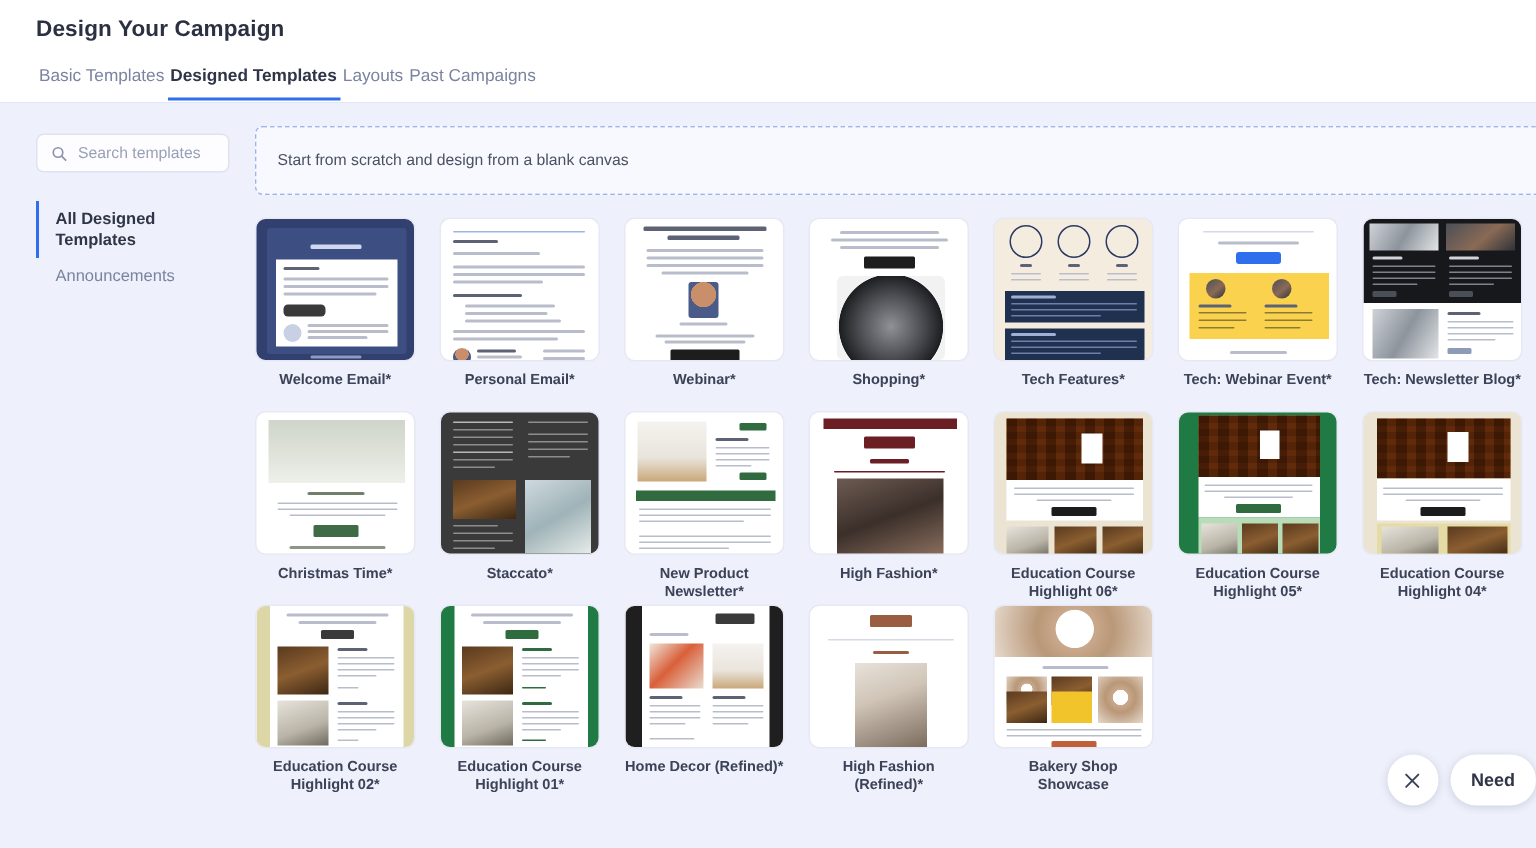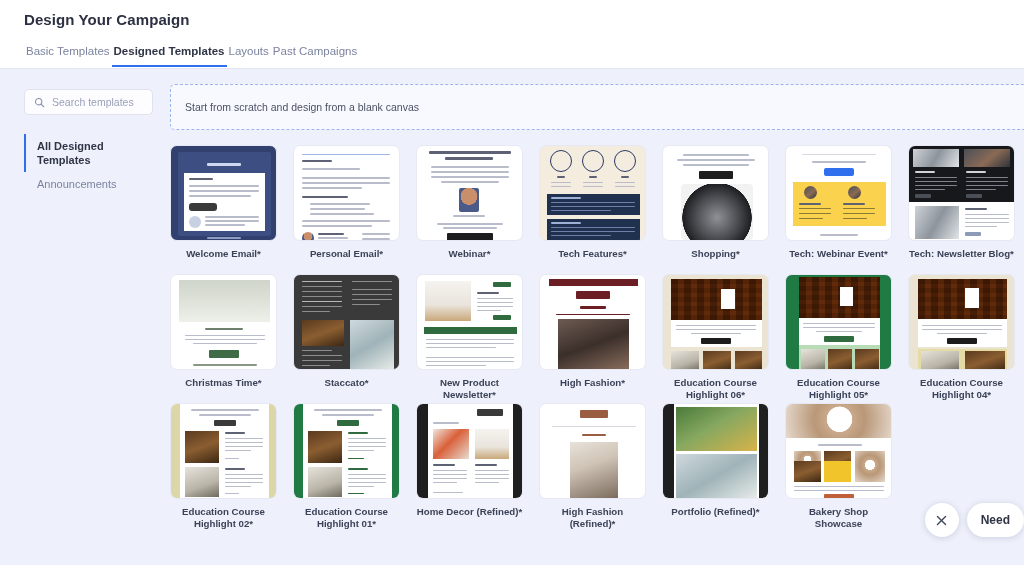--- a/index.html
+++ b/index.html
@@ -334,20 +334,31 @@
             <div class="tn line" style="left:14px;top:25px;width:78px;height:1.5px"></div>
             <div class="tn line" style="left:14px;top:30px;width:78px;height:1.5px"></div>
             <div class="tn line" style="left:24px;top:35px;width:58px;height:1.5px"></div>
             <div class="tn ph-avatar" style="left:42px;top:42px;width:20px;height:24px;border-radius:2px"></div>
             <div class="tn line" style="left:36px;top:69px;width:32px;height:1.5px"></div>
             <div class="tn line" style="left:20px;top:77px;width:66px;height:1.5px"></div>
             <div class="tn line" style="left:26px;top:81px;width:54px;height:1.5px"></div>
             <div class="tn blk" style="left:30px;top:87px;width:46px;height:8px;background:#1d1d1d;border-radius:1px"></div>
           </div>
           <div class="card-label">Webinar*</div>
+        </div>
+
+        <div class="card">
+          <div class="thumb bg-white">
+            <div class="tn line" style="left:20px;top:8px;width:66px;height:1.5px"></div>
+            <div class="tn line" style="left:14px;top:13px;width:78px;height:1.5px"></div>
+            <div class="tn line" style="left:20px;top:18px;width:66px;height:1.5px"></div>
+            <div class="tn blk" style="left:36px;top:25px;width:34px;height:8px;background:#1d1d1d;border-radius:1px"></div>
+            <div class="tn ph-watch" style="left:18px;top:38px;width:72px;height:56px;border-radius:4px"></div>
+          </div>
+          <div class="card-label">Shopping*</div>
         </div>
 
         <div class="card">
           <div class="thumb bg-cream">
             <div class="tn" style="left:10px;top:4px;width:22px;height:22px;border-radius:50%;border:1.5px solid #2b3a63"></div>
             <div class="tn" style="left:42px;top:4px;width:22px;height:22px;border-radius:50%;border:1.5px solid #2b3a63"></div>
             <div class="tn" style="left:74px;top:4px;width:22px;height:22px;border-radius:50%;border:1.5px solid #2b3a63"></div>
             <div class="tn line d" style="left:17px;top:30px;width:8px;height:2px"></div>
             <div class="tn line d" style="left:49px;top:30px;width:8px;height:2px"></div>
             <div class="tn line d" style="left:81px;top:30px;width:8px;height:2px"></div>
@@ -366,31 +377,20 @@
             <div class="tn line" style="left:11px;top:76px;width:30px;height:1.5px;background:#9fb0d6"></div>
             <div class="tn line" style="left:11px;top:81px;width:84px;height:1.3px;background:#6d7fa8"></div>
             <div class="tn line" style="left:11px;top:85px;width:84px;height:1.3px;background:#6d7fa8"></div>
             <div class="tn line" style="left:11px;top:89px;width:60px;height:1.3px;background:#6d7fa8"></div>
           </div>
           <div class="card-label">Tech Features*</div>
         </div>
 
         <div class="card">
           <div class="thumb bg-white">
-            <div class="tn line" style="left:20px;top:8px;width:66px;height:1.5px"></div>
-            <div class="tn line" style="left:14px;top:13px;width:78px;height:1.5px"></div>
-            <div class="tn line" style="left:20px;top:18px;width:66px;height:1.5px"></div>
-            <div class="tn blk" style="left:36px;top:25px;width:34px;height:8px;background:#1d1d1d;border-radius:1px"></div>
-            <div class="tn ph-watch" style="left:18px;top:38px;width:72px;height:56px;border-radius:4px"></div>
-          </div>
-          <div class="card-label">Shopping*</div>
-        </div>
-
-        <div class="card">
-          <div class="thumb bg-white">
             <div class="tn line l" style="left:16px;top:8px;width:74px;height:1px"></div>
             <div class="tn line" style="left:26px;top:15px;width:54px;height:2px"></div>
             <div class="tn blk" style="left:38px;top:22px;width:30px;height:8px;background:#2f6fed;border-radius:2px"></div>
             <div class="tn" style="left:7px;top:36px;width:93px;height:44px;background:#fbd24e"></div>
             <div class="tn ph-people" style="left:18px;top:40px;width:13px;height:13px;border-radius:50%"></div>
             <div class="tn ph-people" style="left:62px;top:40px;width:13px;height:13px;border-radius:50%"></div>
             <div class="tn line d" style="left:13px;top:57px;width:22px;height:1.5px"></div>
             <div class="tn line d" style="left:57px;top:57px;width:22px;height:1.5px"></div>
             <div class="tn line" style="left:13px;top:62px;width:32px;height:1.2px;background:#8a7a32"></div>
             <div class="tn line" style="left:57px;top:62px;width:32px;height:1.2px;background:#8a7a32"></div>
@@ -626,29 +626,20 @@
         <div class="card">
           <div class="thumb bg-white">
             <div class="tn blk" style="left:40px;top:6px;width:28px;height:8px;background:#9b5d42;border-radius:1px"></div>
             <div class="tn line l" style="left:12px;top:22px;width:84px;height:1px"></div>
             <div class="tn line" style="left:42px;top:30px;width:24px;height:2px;background:#9b5d42"></div>
             <div class="tn ph-dress" style="left:30px;top:38px;width:48px;height:57px"></div>
           </div>
           <div class="card-label">High Fashion (Refined)*</div>
         </div>
 
-        <div class="card">
-          <div class="thumb bg-white">
-            <div class="tn" style="left:0;top:0;width:11px;height:96px;background:#1f1f1f"></div>
-            <div class="tn" style="left:96px;top:0;width:11px;height:96px;background:#1f1f1f"></div>
-            <div class="tn ph-forest" style="left:13px;top:3px;width:81px;height:44px"></div>
-            <div class="tn ph-bath" style="left:13px;top:50px;width:81px;height:44px"></div>
-          </div>
-          <div class="card-label">Portfolio (Refined)*</div>
-        </div>
 
         <div class="card">
           <div class="thumb bg-white">
             <div class="tn ph-bakery" style="left:0;top:0;width:107px;height:34px"></div>
             <div class="tn line" style="left:32px;top:40px;width:44px;height:1.6px"></div>
             <div class="tn ph-bakery" style="left:8px;top:47px;width:27px;height:19px"></div>
             <div class="tn ph-hall" style="left:38px;top:47px;width:27px;height:19px"></div>
             <div class="tn ph-bakery" style="left:69px;top:47px;width:30px;height:31px"></div>
             <div class="tn ph-hall" style="left:8px;top:57px;width:27px;height:21px"></div>
             <div class="tn" style="left:38px;top:57px;width:27px;height:21px;background:#f0c42a"></div>

